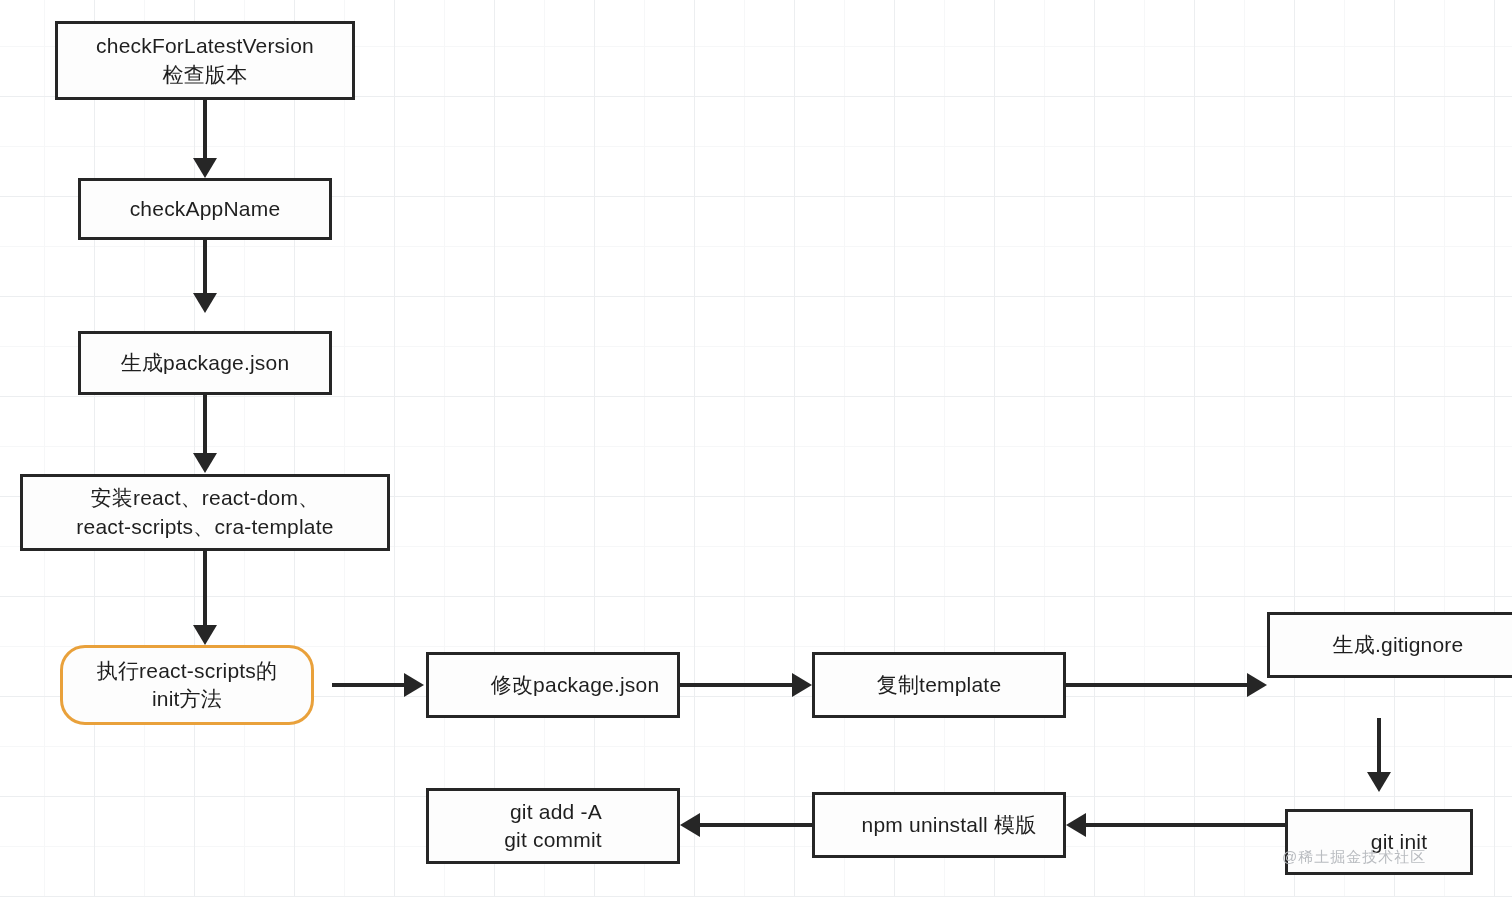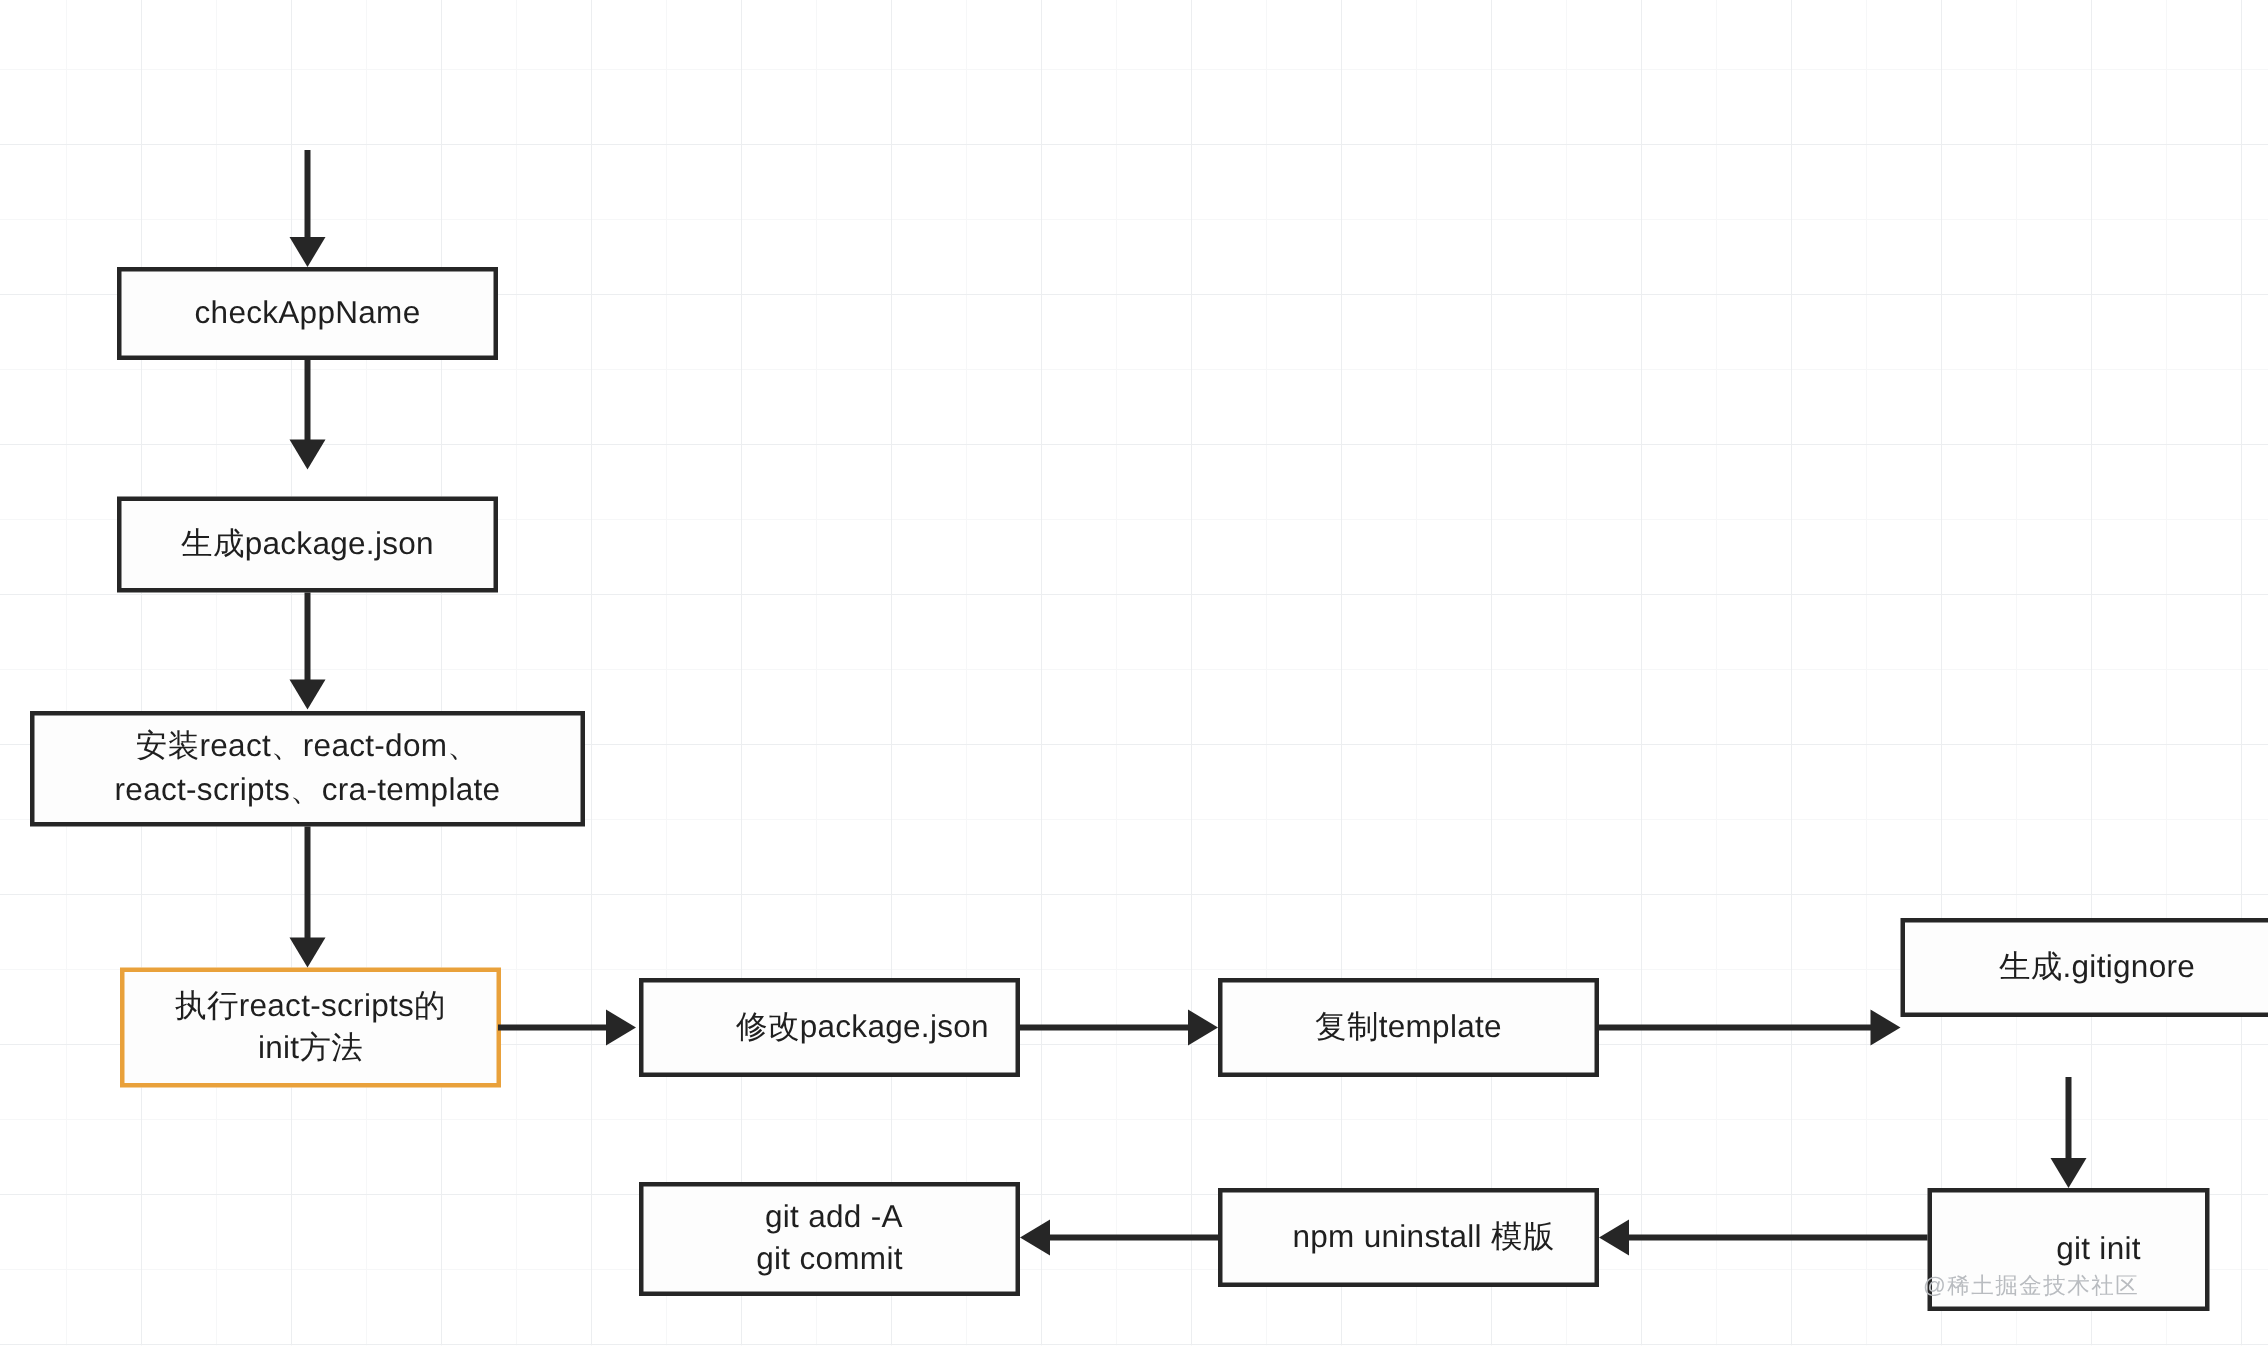--- a/index.html
+++ b/index.html
@@ -78,38 +78,40 @@
     letter-spacing: 1px;
     user-select: none;
     white-space: nowrap;
   }
 </style>
 </head>
 <body>
 
 <div id="canvas">
 
+  <div class="node" style="left:55px; top:21px; width:300px; height:79px;">checkForLatestVersion
+检查版本</div>
 
   <div class="node" style="left:78px; top:178px; width:254px; height:62px;">checkAppName</div>
 
   <div class="node" style="left:78px; top:331px; width:254px; height:64px;">生成package.json</div>
 
   <div class="node" style="left:20px; top:474px; width:370px; height:77px;">安装react、react-dom、
 react-scripts、cra-template</div>
 
-  <div class="node accent" style="left:80px; top:645px; width:254px; height:80px;">执行react-scripts的
+  <div class="node accent" style="left:60px; top:645px; width:254px; height:80px;border-radius:25px;">执行react-scripts的
 init方法</div>
 
   <div class="node" style="left:426px; top:652px; width:254px; height:66px;padding-left:44px;">修改package.json</div>
 
   <div class="node" style="left:812px; top:652px; width:254px; height:66px;">复制template</div>
 
   <div class="node" style="left:1267px; top:612px; width:262px; height:66px;">生成.gitignore</div>
 
-  <div class="node" style="left:1285px; top:792px; width:188px; height:82px;padding-left:40px;">git init</div>
+  <div class="node" style="left:1285px; top:809px; width:188px; height:66px;padding-left:40px;">git init</div>
 
   <div class="node" style="left:812px; top:792px; width:254px; height:66px;padding-left:20px;">npm uninstall 模版</div>
 
   <div class="node leftalign" style="left:426px; top:788px; width:254px; height:76px; justify-content:center;">git add -A
 git commit</div>
 
   <div class="edge edge-v" style="left:203px; top:100px; height:62px;"></div>
   <div class="arrowhead arrow-down" style="left:193px; top:158px;"></div>
 
   <div class="edge edge-v" style="left:203px; top:240px; height:57px;"></div>

